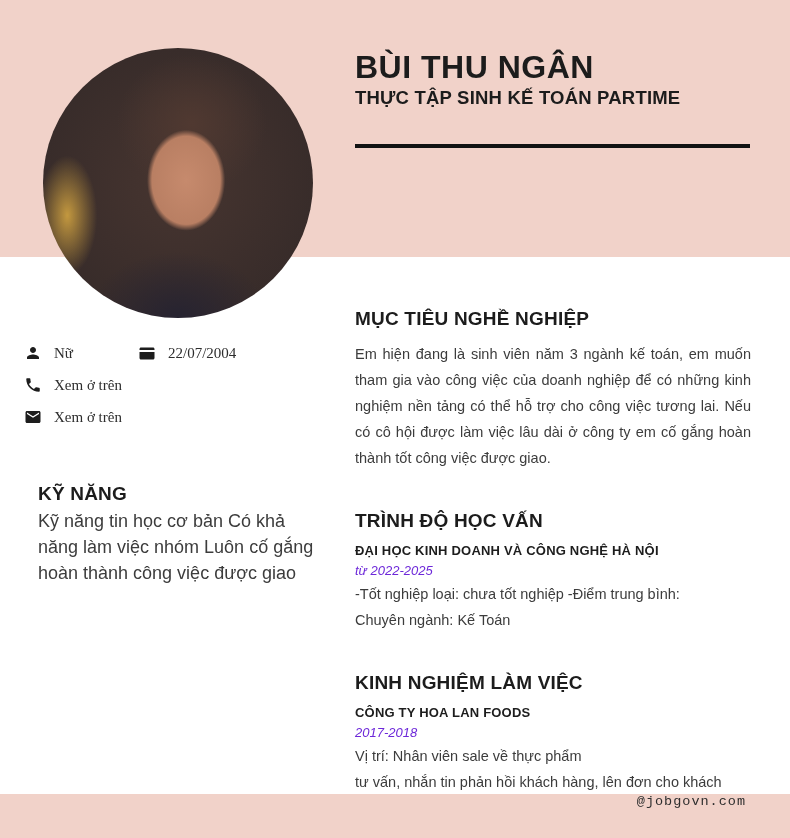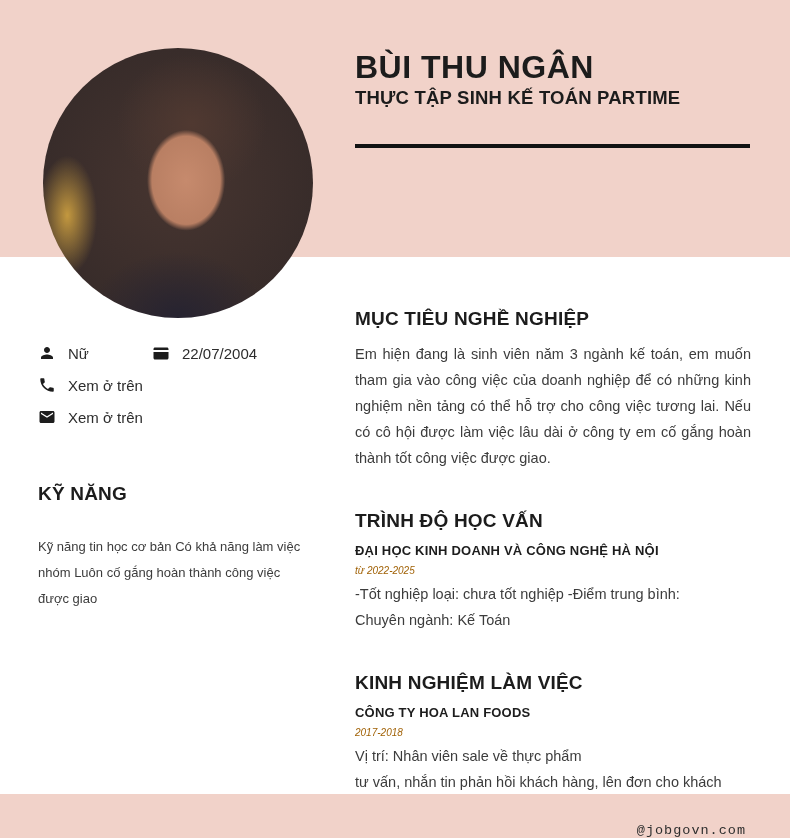--- a/index.html
+++ b/index.html
@@ -20,21 +20,21 @@
     top: 0; left: 0;
     width: 790px; height: 257px;
     background: #f1d2c9;
   }
   .band-bottom {
     position: absolute;
     left: 0; bottom: 0;
     width: 790px; height: 44px;
     background: #f1d2c9;
     display: flex;
-    align-items: flex-end;
+    align-items: flex-start;
     justify-content: flex-end;
     padding-right: 44px;
   }
   .watermark {
     font-family: "Liberation Mono", "DejaVu Sans Mono", monospace;
     font-size: 13.5px;
     color: #2e2e2e;
     letter-spacing: 1px;
   }
   .avatar {
@@ -71,22 +71,23 @@
   }
   .header-divider {
     margin-top: 34px;
     width: 395px;
     height: 4px;
     background: #121212;
   }
   
   .info-block {
     position: absolute;
-    left: 38px; top: 337px;
+    left: 24px; top: 337px;
     width: 290px;
+    font-family: Liberation Serif, serif;
   }
   .info-row {
     display: flex;
     align-items: center;
     height: 32px;
   }
   .info-item {
     display: flex;
     align-items: center;
     gap: 12px;
@@ -108,22 +109,22 @@
     width: 276px;
   }
   h2.section-heading {
     font-size: 19px;
     font-weight: 700;
     line-height: 24px;
     letter-spacing: 0.2px;
     color: #1c1c1c;
   }
   .skills-text {
-    margin-top: 28px;
-    font-size: 13px;
+    margin-top: 2px;
+    font-size: 18px;
     line-height: 26px;
     color: #3c3c3c;
   }
   
   .right-col {
     position: absolute;
     left: 355px; top: 307px;
     width: 396px;
   }
   .body-par {
@@ -137,23 +138,23 @@
   .sub-bold {
     margin-top: 8px;
     font-size: 13px;
     font-weight: 700;
     line-height: 20px;
     letter-spacing: 0.2px;
     color: #1d1d1d;
   }
   .sub-italic {
     font-style: italic;
-    font-size: 10px;
+    font-size: 13px;
     line-height: 20px;
-    color: #a16207;
+    color: #6d28d9;
   }
   .sub-line {
     font-size: 14.5px;
     line-height: 26px;
     color: #3c3c3c;
   }
 </style>
 </head>
 <body>
 

